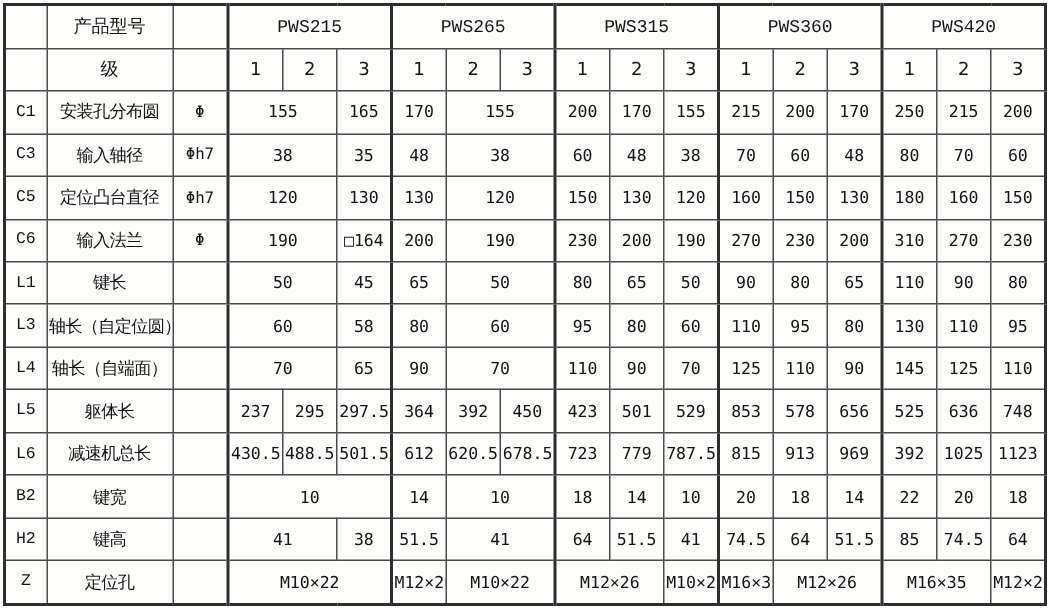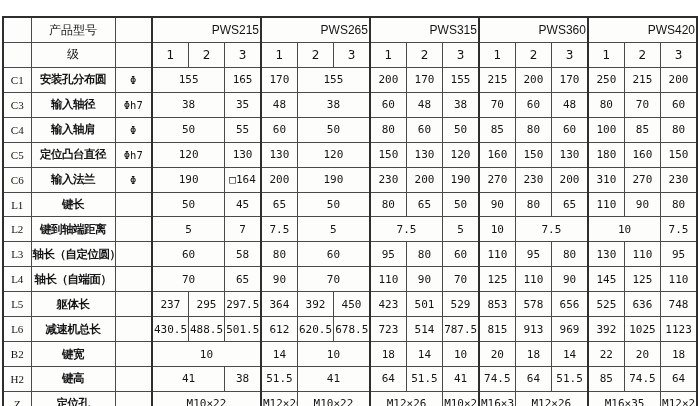--- a/index.html
+++ b/index.html
@@ -1,16 +1,16 @@
 <!DOCTYPE html>
 <html><head>
 <meta charset="utf-8">
 <style>
   html,body{margin:0;padding:0;background:#ffffff;}
-  .page{width:700px;height:406px;background:#ffffff;box-sizing:border-box;padding:16px 2px;}
+  .page{width:700px;height:406px;background:#ffffff;box-sizing:border-box;padding:2px 2px;}
   table.spec{
     border-collapse:collapse;
     table-layout:fixed;
     width:696px;height:402px;
     border:2px solid #2e2e2e;
     background:#fdfdfc;
     font-family:"DejaVu Sans",sans-serif;
   }
   col.c-id{width:28px;}
   col.c-label{width:84px;}
@@ -21,25 +21,25 @@
     vertical-align:middle;
     font-weight:normal;
     color:#141414;
     padding:0 1px;
     height:20px;
     overflow:hidden;
     white-space:nowrap;
   }
   th{font-size:12px;}
   td{font-size:11px;font-family:"DejaVu Sans Mono","DejaVu Sans",monospace;}
-  td.id-cell{font-family:Liberation Serif, serif;font-size:11px;}
-  td.label-cell{font-family:"DejaVu Sans",sans-serif;font-size:11.5px;letter-spacing:-0.5px;font-weight:bold;}
+  td.id-cell{font-family:Liberation Mono, monospace;font-size:11px;}
+  td.label-cell{font-family:"DejaVu Sans",sans-serif;font-size:11.5px;letter-spacing:-0.5px;}
   td.symbol-cell{font-size:10.5px;}
   .sep{border-right-width:2px;border-right-color:#2e2e2e;}
-  th.model-cell{font-size:12px;font-family:Liberation Sans, sans-serif;text-align:right;}
+  th.model-cell{font-size:12px;font-family:Liberation Mono, monospace;}
 </style>
 </head>
 <body>
 
 <div class="page">
   <table class="spec">
     <colgroup>
       <col class="c-id">
         <col class="c-label">
         <col class="c-symbol">
@@ -120,38 +120,20 @@
           <td>48</td>
           <td class="sep">38</td>
           <td>70</td>
           <td>60</td>
           <td class="sep">48</td>
           <td>80</td>
           <td>70</td>
           <td class="sep">60</td>
         </tr>
         <tr>
-          <td class="id-cell">C4</td>
-          <td class="label-cell">输入轴肩</td>
-          <td class="symbol-cell sep">Φ</td>
-          <td colspan="2">50</td>
-          <td class="sep">55</td>
-          <td>60</td>
-          <td colspan="2" class="sep">50</td>
-          <td>80</td>
-          <td>60</td>
-          <td class="sep">50</td>
-          <td>85</td>
-          <td>80</td>
-          <td class="sep">60</td>
-          <td>100</td>
-          <td>85</td>
-          <td class="sep">80</td>
-        </tr>
-        <tr>
           <td class="id-cell">C5</td>
           <td class="label-cell">定位凸台直径</td>
           <td class="symbol-cell sep">Φh7</td>
           <td colspan="2">120</td>
           <td class="sep">130</td>
           <td>130</td>
           <td colspan="2" class="sep">120</td>
           <td>150</td>
           <td>130</td>
           <td class="sep">120</td>
@@ -192,35 +174,20 @@
           <td>65</td>
           <td class="sep">50</td>
           <td>90</td>
           <td>80</td>
           <td class="sep">65</td>
           <td>110</td>
           <td>90</td>
           <td class="sep">80</td>
         </tr>
         <tr>
-          <td class="id-cell">L2</td>
-          <td class="label-cell">键到轴端距离</td>
-          <td class="symbol-cell sep"></td>
-          <td colspan="2">5</td>
-          <td class="sep">7</td>
-          <td>7.5</td>
-          <td colspan="2" class="sep">5</td>
-          <td colspan="2">7.5</td>
-          <td class="sep">5</td>
-          <td>10</td>
-          <td colspan="2" class="sep">7.5</td>
-          <td colspan="2">10</td>
-          <td class="sep">7.5</td>
-        </tr>
-        <tr>
           <td class="id-cell">L3</td>
           <td class="label-cell">轴长（自定位圆）</td>
           <td class="symbol-cell sep"></td>
           <td colspan="2">60</td>
           <td class="sep">58</td>
           <td>80</td>
           <td colspan="2" class="sep">60</td>
           <td>95</td>
           <td>80</td>
           <td class="sep">60</td>
@@ -273,21 +240,21 @@
           <td class="id-cell">L6</td>
           <td class="label-cell">减速机总长</td>
           <td class="symbol-cell sep"></td>
           <td>430.5</td>
           <td>488.5</td>
           <td class="sep">501.5</td>
           <td>612</td>
           <td>620.5</td>
           <td class="sep">678.5</td>
           <td>723</td>
-          <td>514</td>
+          <td>779</td>
           <td class="sep">787.5</td>
           <td>815</td>
           <td>913</td>
           <td class="sep">969</td>
           <td>392</td>
           <td>1025</td>
           <td class="sep">1123</td>
         </tr>
         <tr>
           <td class="id-cell">B2</td>

